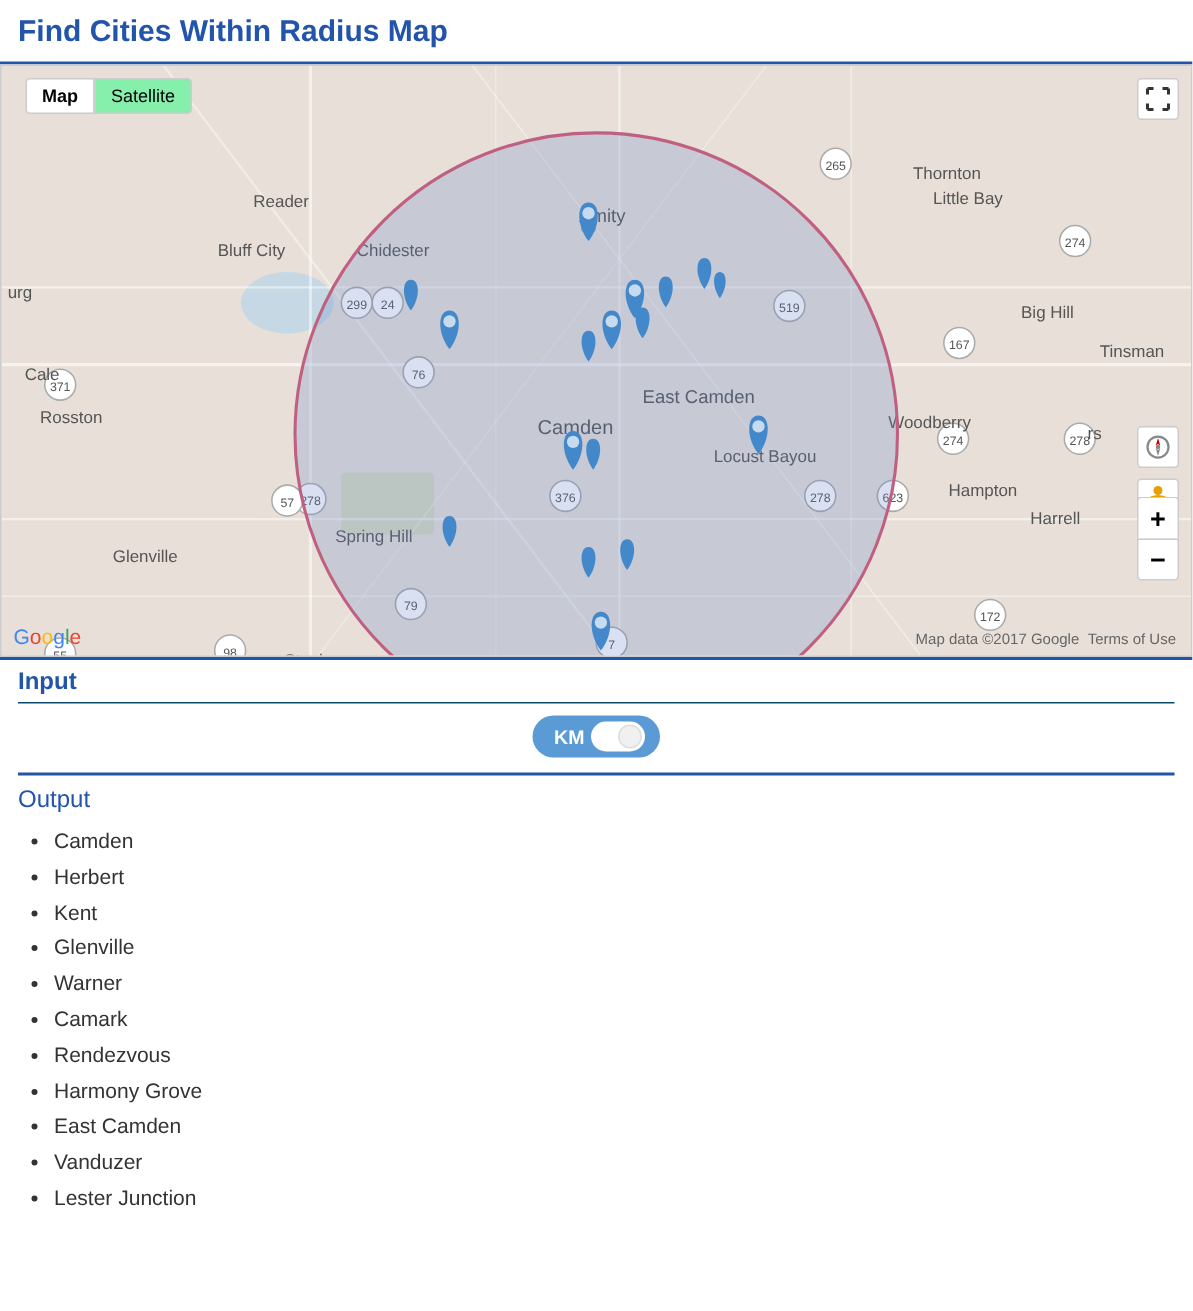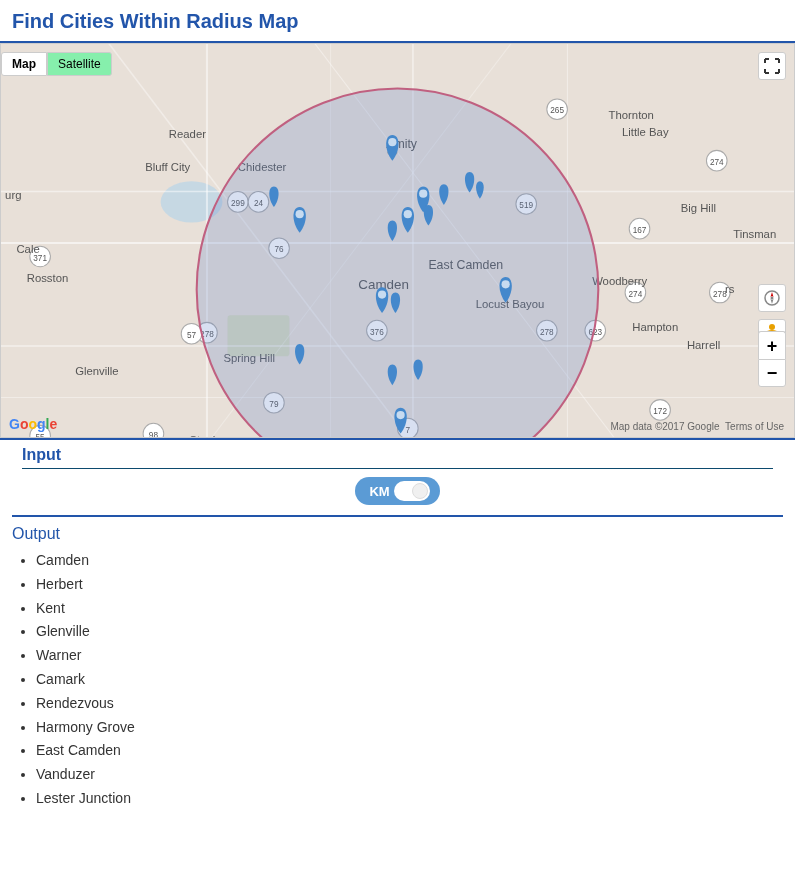--- a/index.html
+++ b/index.html
@@ -40,21 +40,21 @@
       width: 100%;
       height: 100%;
       position: absolute;
       top: 0; left: 0;
     }
 
     
     .map-type-controls {
       position: absolute;
       top: 8px;
-      left: 0;
+      left: 16px;
       display: flex;
       gap: 0;
       z-index: 10;
       justify-content: space-between;
     }
     .map-type-btn {
       padding: 4px 10px;
       font-size: 12px;
       border: 1px solid #ccc;
       background: #86efac;
@@ -154,34 +154,34 @@
     .map-attribution a {
       color: #666;
       text-decoration: none;
     }
 
     .google-logo {
       position: absolute;
       bottom: 5px;
       left: 8px;
       font-size: 14px;
-      font-weight: bold;
+      font-weight: normal;
       z-index: 10;
     }
     .google-logo span:nth-child(1) { color: #4285F4; }
     .google-logo span:nth-child(2) { color: #EA4335; }
     .google-logo span:nth-child(3) { color: #FBBC05; }
     .google-logo span:nth-child(4) { color: #4285F4; }
     .google-logo span:nth-child(5) { color: #34A853; }
     .google-logo span:nth-child(6) { color: #EA4335; }
 
     
     .input-section {
       border-top: 2px solid #2255aa;
-      padding: 0 22px;
+      padding: 0 12px;
       background: #fff;
     }
     .input-label {
       color: #2255aa;
       font-size: 16px;
       font-weight: bold;
       padding: 6px 0 4px 0;
     }
     .input-row {
       display: flex;

